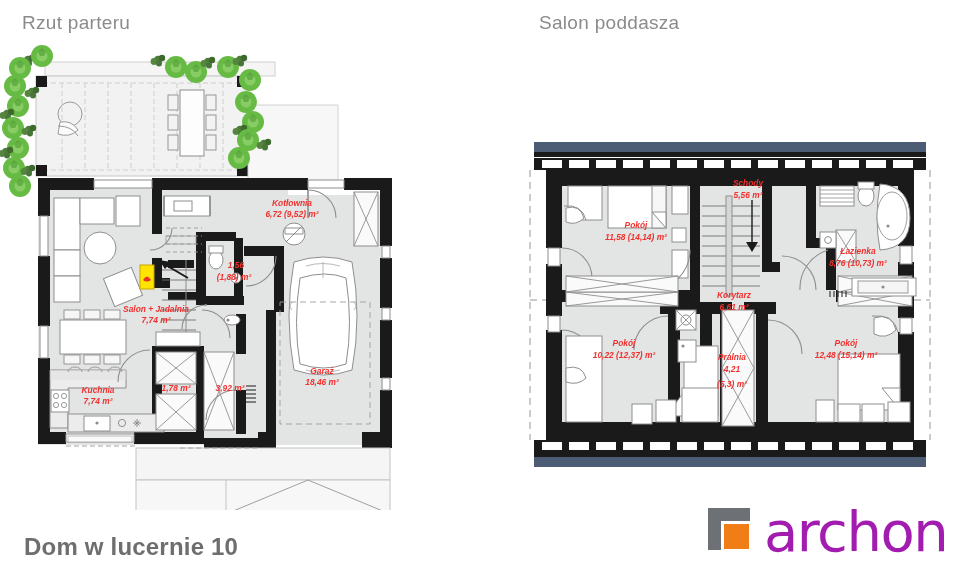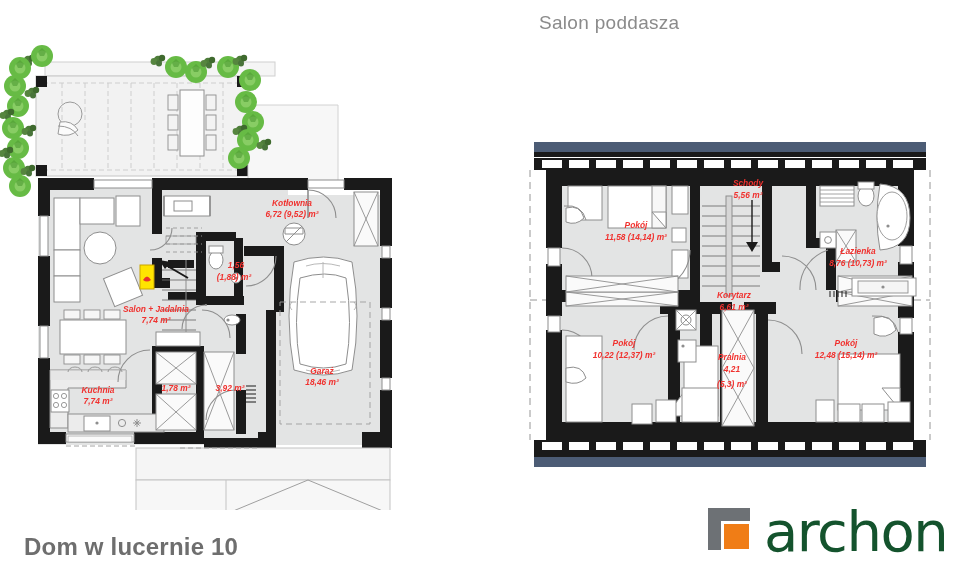--- a/index.html
+++ b/index.html
@@ -32,21 +32,21 @@
 
   
   .logo{position:absolute;left:708px;top:505px;width:248px;height:58px;}
   .logo-mark{position:absolute;left:0;top:3px;width:48px;height:48px;}
   .logo-l1{position:absolute;left:0;top:0;width:42px;height:13px;background:#6d7175;}
   .logo-l2{position:absolute;left:0;top:0;width:13px;height:42px;background:#6d7175;}
   .logo-sq{position:absolute;left:14px;top:14px;width:29px;height:29px;background:#f07d16;border:2px solid #ffffff;box-sizing:border-box;}
   .logo-word{
     position:absolute;left:56px;top:-2px;
     font-size:56px;line-height:58px;font-weight:500;
-    color:#14532d;letter-spacing:-1.5px;
+    color:#a21caf;letter-spacing:-1.5px;
     font-family:"DejaVu Sans",sans-serif;
   }
 
   
   .plan{position:absolute;}
   #plan-ground{left:0;top:40px;width:470px;height:470px;}
   #plan-attic{left:500px;top:120px;width:460px;height:370px;}
   .plan svg{display:block;width:100%;height:100%;}
 
   
@@ -57,20 +57,21 @@
     text-anchor:middle;
   }
   .rm-name{font-size:8.4px;}
   .rm-area{font-size:8.4px;}
 </style>
 </head>
 <body>
 
 <div class="page">
 
+  <div class="plan-title" id="title-ground">Rzut parteru</div>
 
   <div class="plan-title" id="title-attic">Salon poddasza</div>
 
   <div class="plan" id="plan-ground">
   <svg viewBox="60 30 470 470" xmlns="http://www.w3.org/2000/svg">
     <defs>
       <g id="treeA">
         <circle r="11" fill="#67bb45"></circle>
         <circle r="5.5" fill="#8ed06a" opacity=".85"></circle>
         <path d="M-4,-4 L0,-8 L4,-4 L2,0 L-2,0 Z" fill="#4e9b34" opacity=".6"></path>

